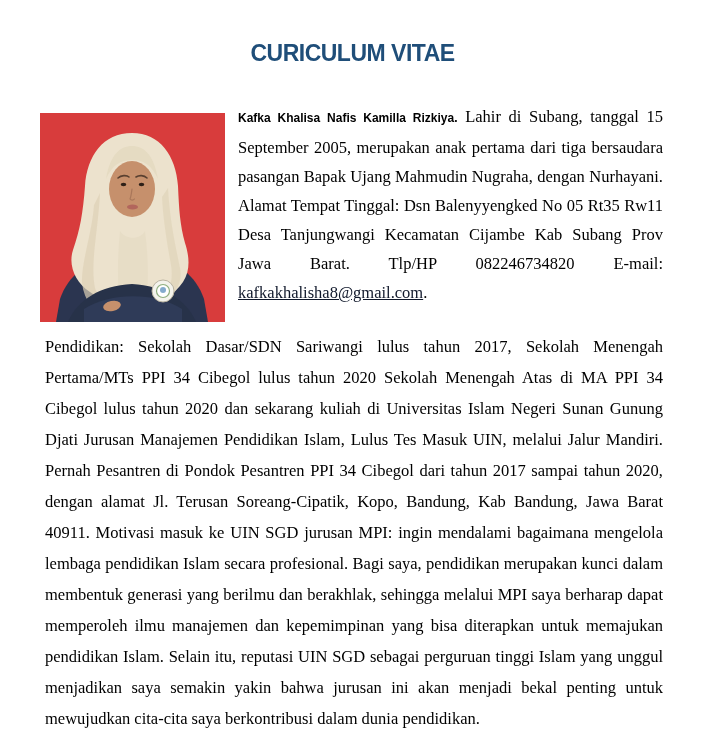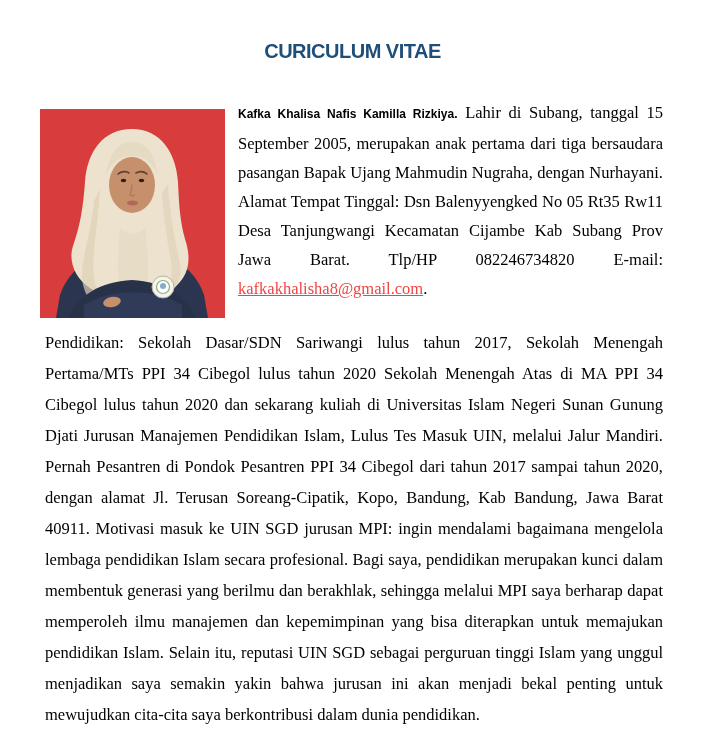--- a/index.html
+++ b/index.html
@@ -15,21 +15,21 @@
   .page {
     width: 705px;
     height: 746px;
     position: relative;
   }
   .title {
     margin: 40px 0 8px 0;
     text-align: center;
     font-family: "Liberation Sans", sans-serif;
     font-weight: 700;
-    font-size: 20px;
+    font-size: 23px;
     letter-spacing: -0.5px;
     color: #1f4e79;
   }
   .content {
     padding: 0 42px 0 45px;
   }
   .profile-row {
     margin-top: 46px;
     display: flex;
     align-items: flex-start;
@@ -49,21 +49,21 @@
     text-align: justify;
     font-size: 16.5px;
     line-height: 29px;
   }
   .person-name {
     font-family: "Liberation Sans", sans-serif;
     font-weight: 700;
     font-size: 12px;
   }
   .email {
-    color: #ef4444;
+    color: #0f172a;
     text-decoration: underline;
     cursor: pointer;
   }
   .education {
     margin: 9px 0 0 0;
     text-align: justify;
     font-size: 16.5px;
     line-height: 31px;
   }
 </style>

